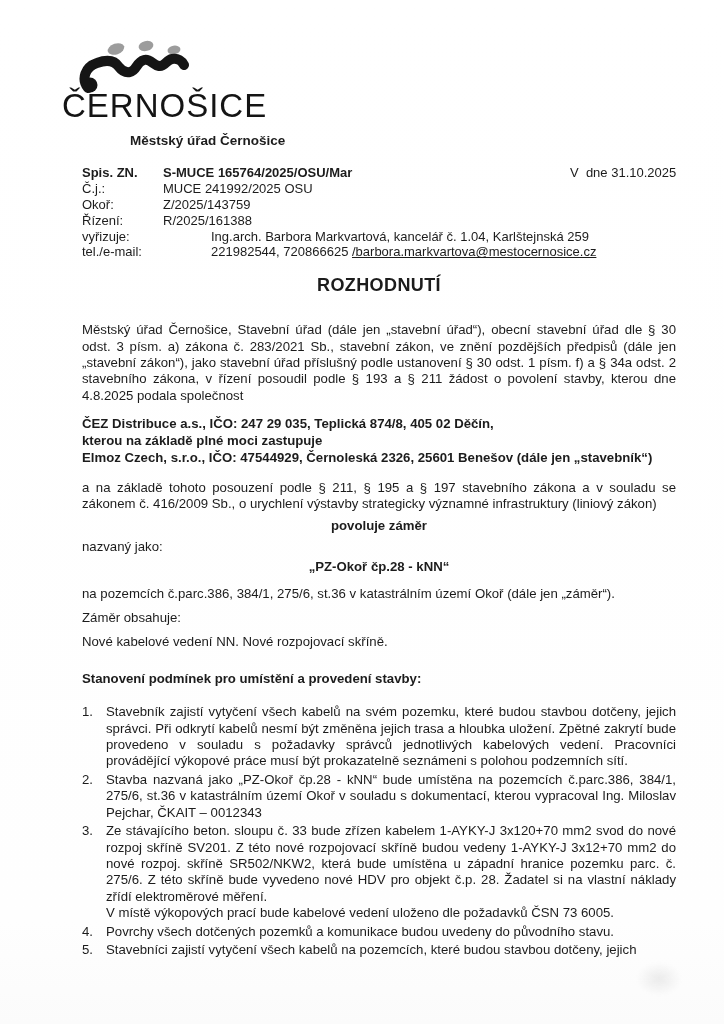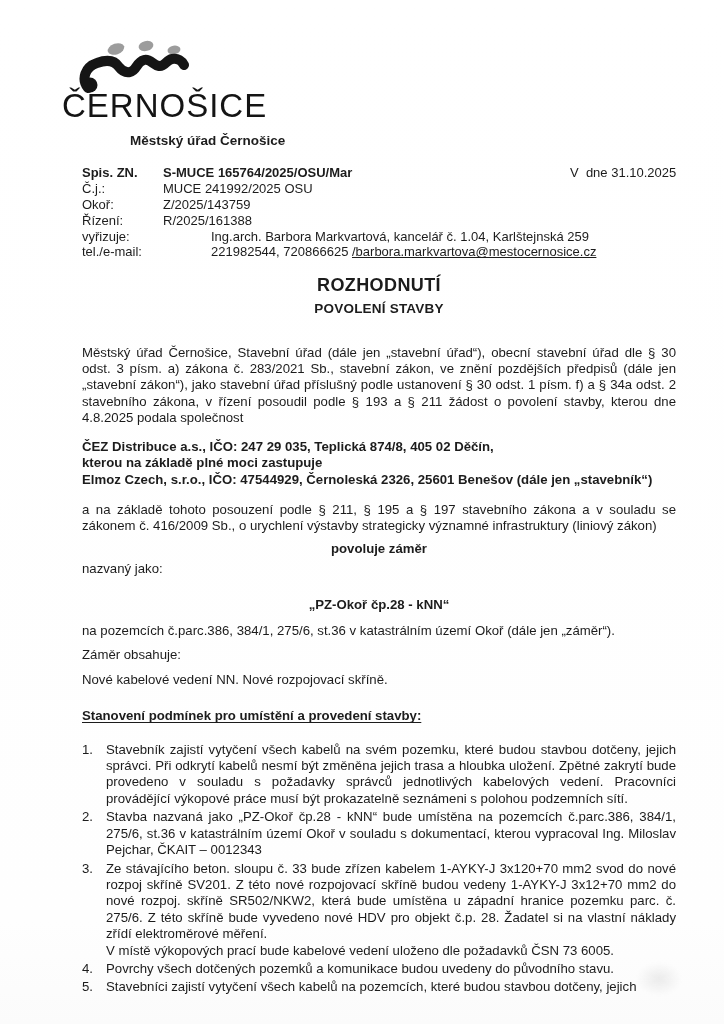--- a/index.html
+++ b/index.html
@@ -52,28 +52,27 @@
   .main-title { font-size: 18px; font-weight: bold; letter-spacing: 0.4px; line-height: 20px; }
   .sub-title { font-size: 13.5px; font-weight: bold; letter-spacing: 0.2px; margin-top: 6px; }
 
   
   .para { text-align: justify; margin-top: 13px; }
   .para.intro { margin-top: 27px; }
   .parties { margin-top: 12px; line-height: 16.8px; font-weight: bold; }
   .center-bold { text-align: center; font-weight: bold; }
   .permit-line { margin-top: 6px; }
   .named-line { margin-top: 4px; }
-  .project-line { margin-top: 19px; text-align: center; }
+  .project-line { margin-top: 4px; text-align: center; }
   .parcels-line { margin-top: 10px; }
   .contains-label { margin-top: 8px; }
   .contains-text { margin-top: 8px; }
   .cond-heading {
     margin-top: 20px;
     font-weight: bold;
-    text-decoration: underline;
     text-underline-offset: 2px;
   }
 
   
   .conditions { margin-top: 17px; }
   .cond-row { display: flex; margin-top: 2px; }
   .cond-row:first-child { margin-top: 0; }
   .cond-num { flex: 0 0 24px; }
   .cond-body { flex: 1; text-align: justify; }
 
@@ -135,21 +134,20 @@
         <div class="contact-values">
           <div>Ing.arch. Barbora Markvartová, kancelář č. 1.04, Karlštejnská 259</div>
           <div><span>221982544, 720866625 </span><span class="email">/barbora.markvartova@mestocernosice.cz</span></div>
         </div>
       </div>
       <div class="date">V  dne 31.10.2025</div>
     </section>
 
     <div class="titles">
       <div class="main-title">ROZHODNUTÍ</div>
-      <div class="sub-title">POVOLENÍ STAVBY</div>
     </div>
 
     <p class="para intro">Městský úřad Černošice, Stavební úřad (dále jen „stavební úřad“), obecní stavební úřad dle § 30 odst. 3 písm. a) zákona č. 283/2021 Sb., stavební zákon, ve znění pozdějších předpisů (dále jen „stavební zákon“), jako stavební úřad příslušný podle ustanovení § 30 odst. 1 písm. f) a § 34a odst. 2 stavebního zákona, v řízení posoudil podle § 193 a § 211 žádost o povolení stavby, kterou dne 4.8.2025 podala společnost</p>
 
     <div class="parties">
       <div><b>ČEZ Distribuce a.s.,</b><span> IČO: 247 29 035, Teplická 874/8, 405 02 Děčín,</span></div>
       <div>kterou na základě plné moci zastupuje</div>
       <div><b>Elmoz Czech, s.r.o.,</b><span> IČO: 47544929, Černoleská 2326, 25601 Benešov (dále jen „stavebník“)</span></div>
     </div>
 

